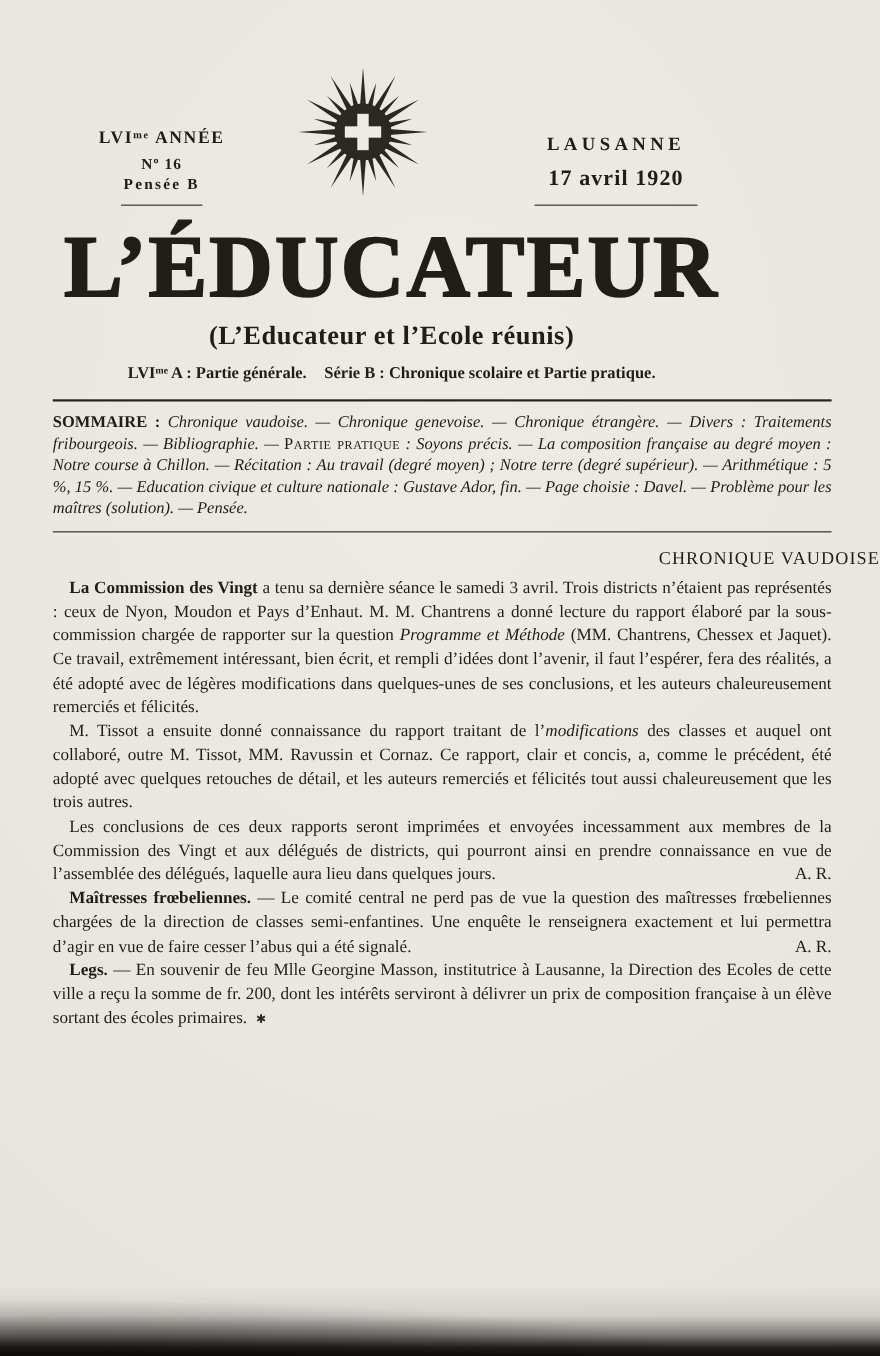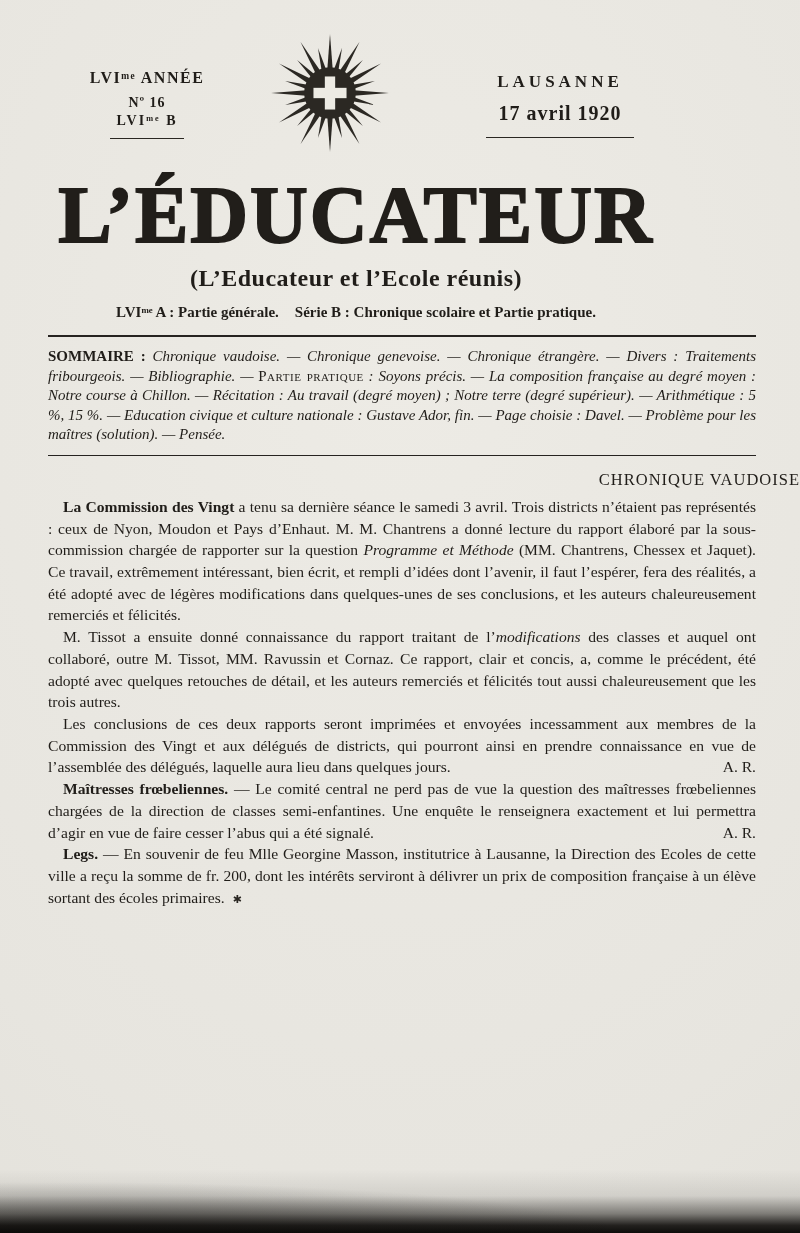--- a/index.html
+++ b/index.html
@@ -14,22 +14,22 @@
     width: 800px;
     height: 1233px;
     overflow: hidden;
     background: radial-gradient(140% 120% at 50% 30%, #edebe5 0%, #e7e5df 55%, #dedcd5 100%);
     color: #201d19;
   }
 
   
   .mh-row {
     display: flex;
-    align-items: center;
-    padding-top: 35px;
+    align-items: flex-end;
+    padding-top: 62px;
     padding-left: 62px;
   }
   .mh-left {
     width: 170px;
     text-align: center;
     padding-top: 14px;
   }
   .mh-left .annee {
     font-size: 16px;
     font-weight: bold;
@@ -174,21 +174,21 @@
 </style>
 </head>
 <body>
 
 <div class="page">
 
   <header class="mh-row">
     <div class="mh-left">
       <div class="annee">LVIᵐᵉ ANNÉE</div>
       <div class="numero">Nº 16</div>
-      <div class="serie">LVIᵐᵉ B</div>
+      <div class="serie">Pensée B</div>
       <hr class="mh-rule">
     </div>
 
     <div class="mh-emblem">
       <svg width="124" height="124" viewBox="-60 -60 120 120" aria-hidden="true">
         <defs>
           <path id="rayL" d="M -2.6 -23 L 0 -57 L 2.6 -23 Z"></path>
           <path id="rayM" d="M -2.2 -23 L 0 -45 L 2.2 -23 Z"></path>
         </defs>
         <g fill="#2b2823">

